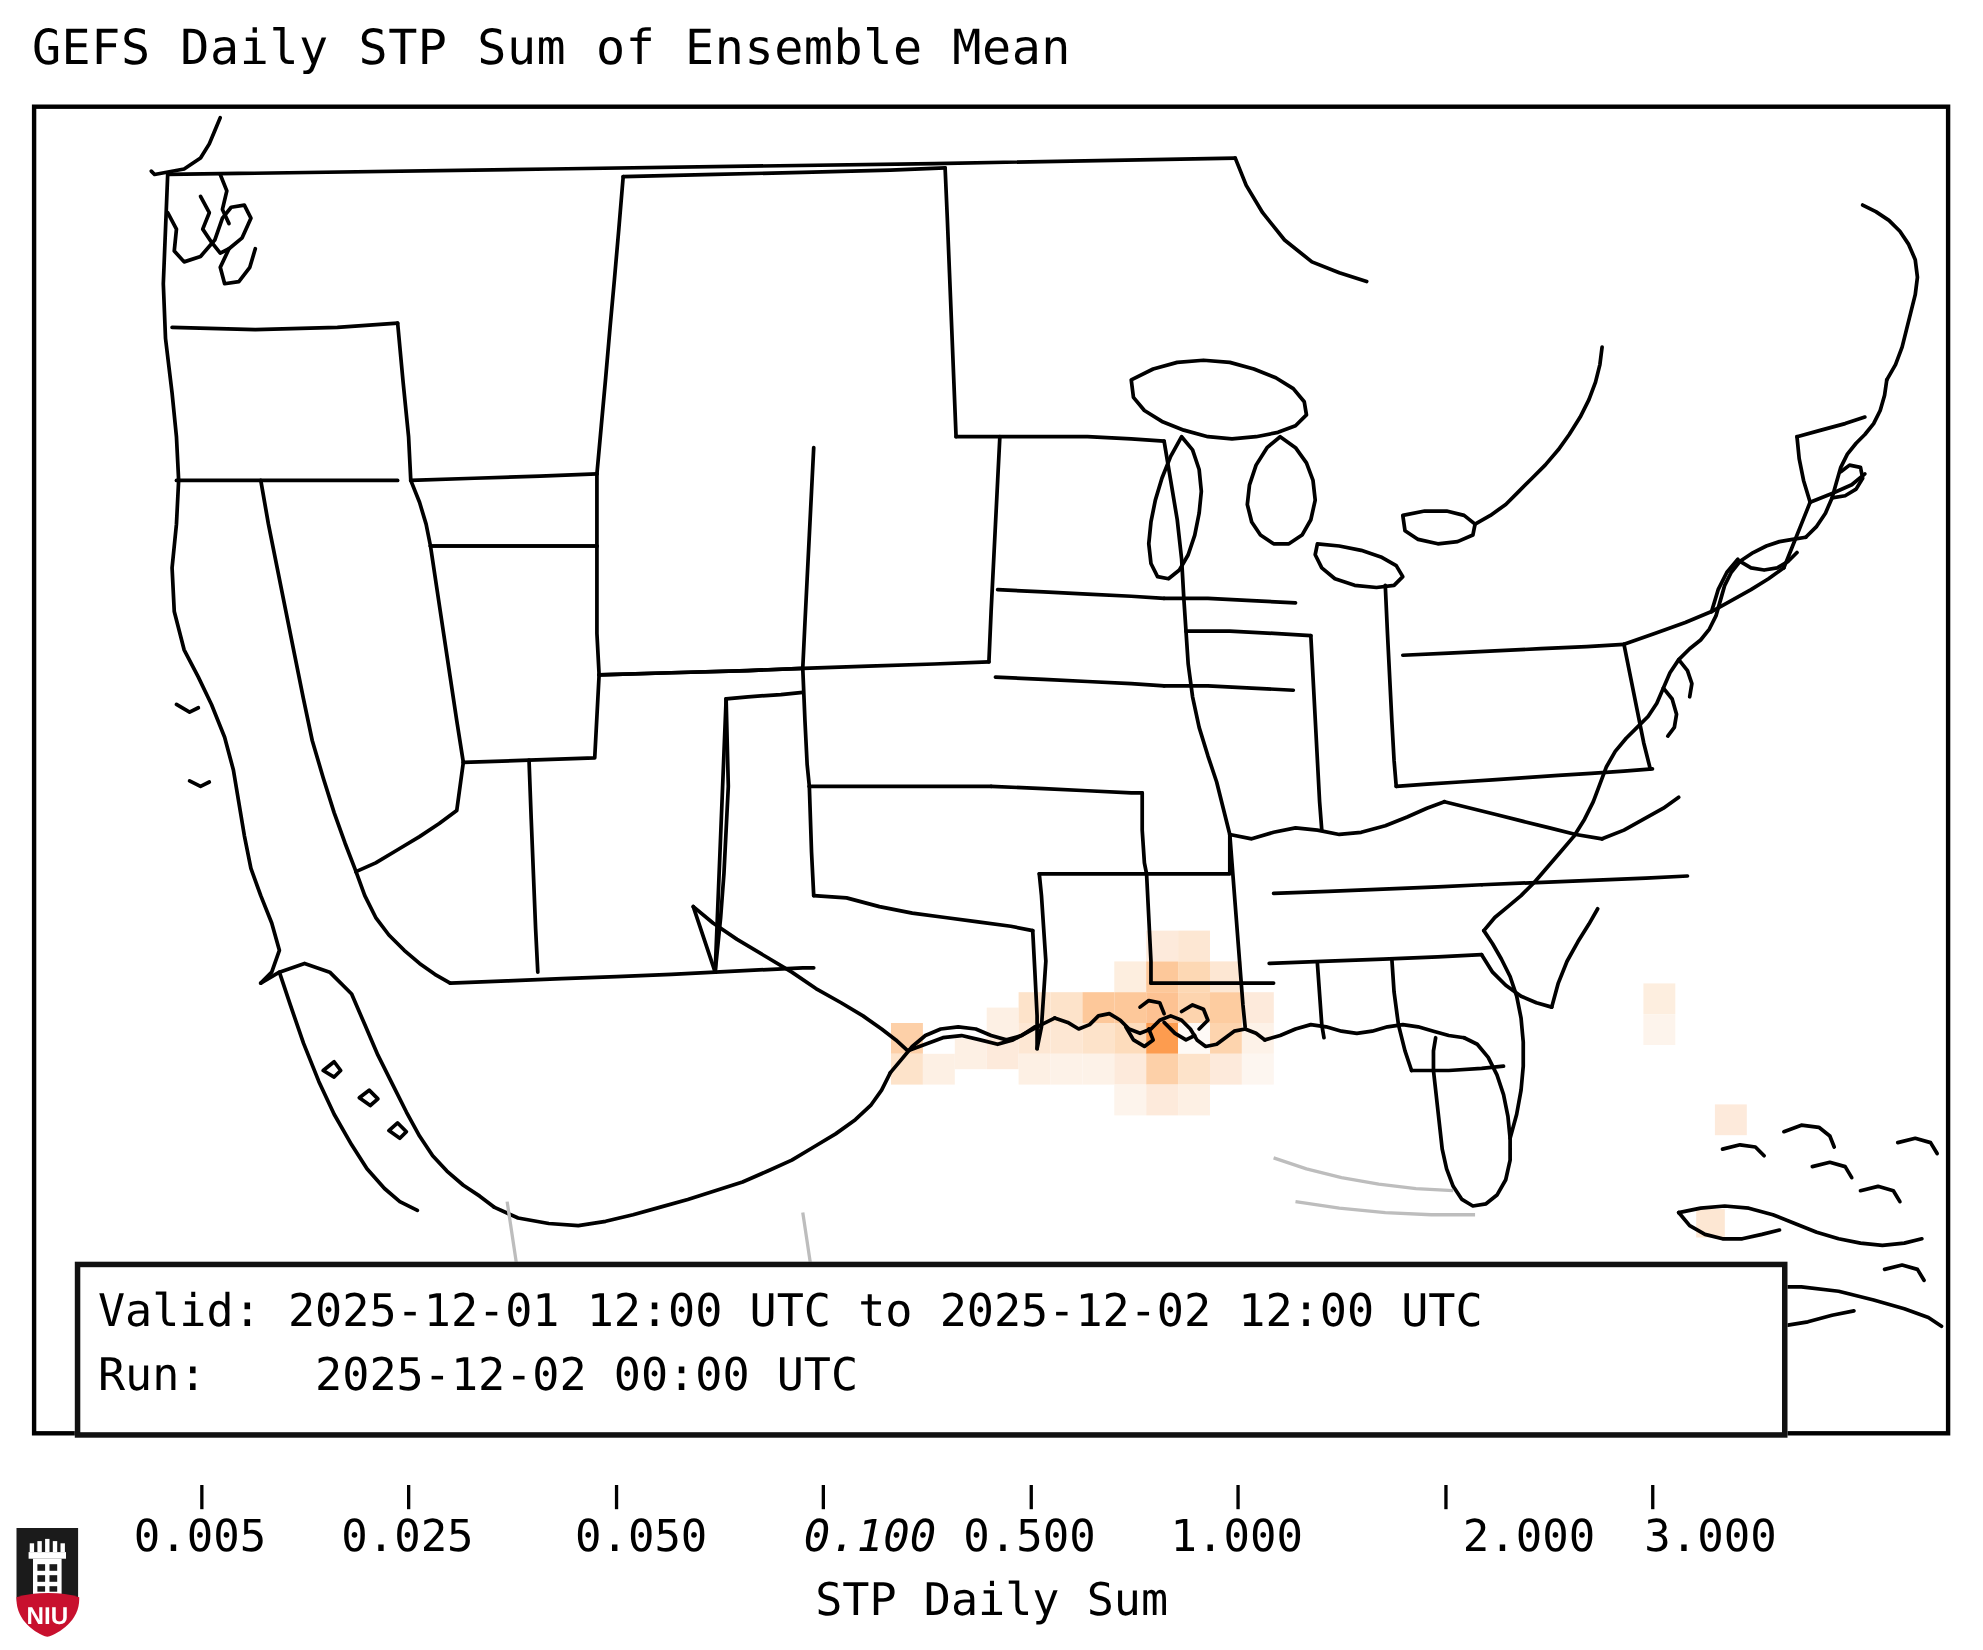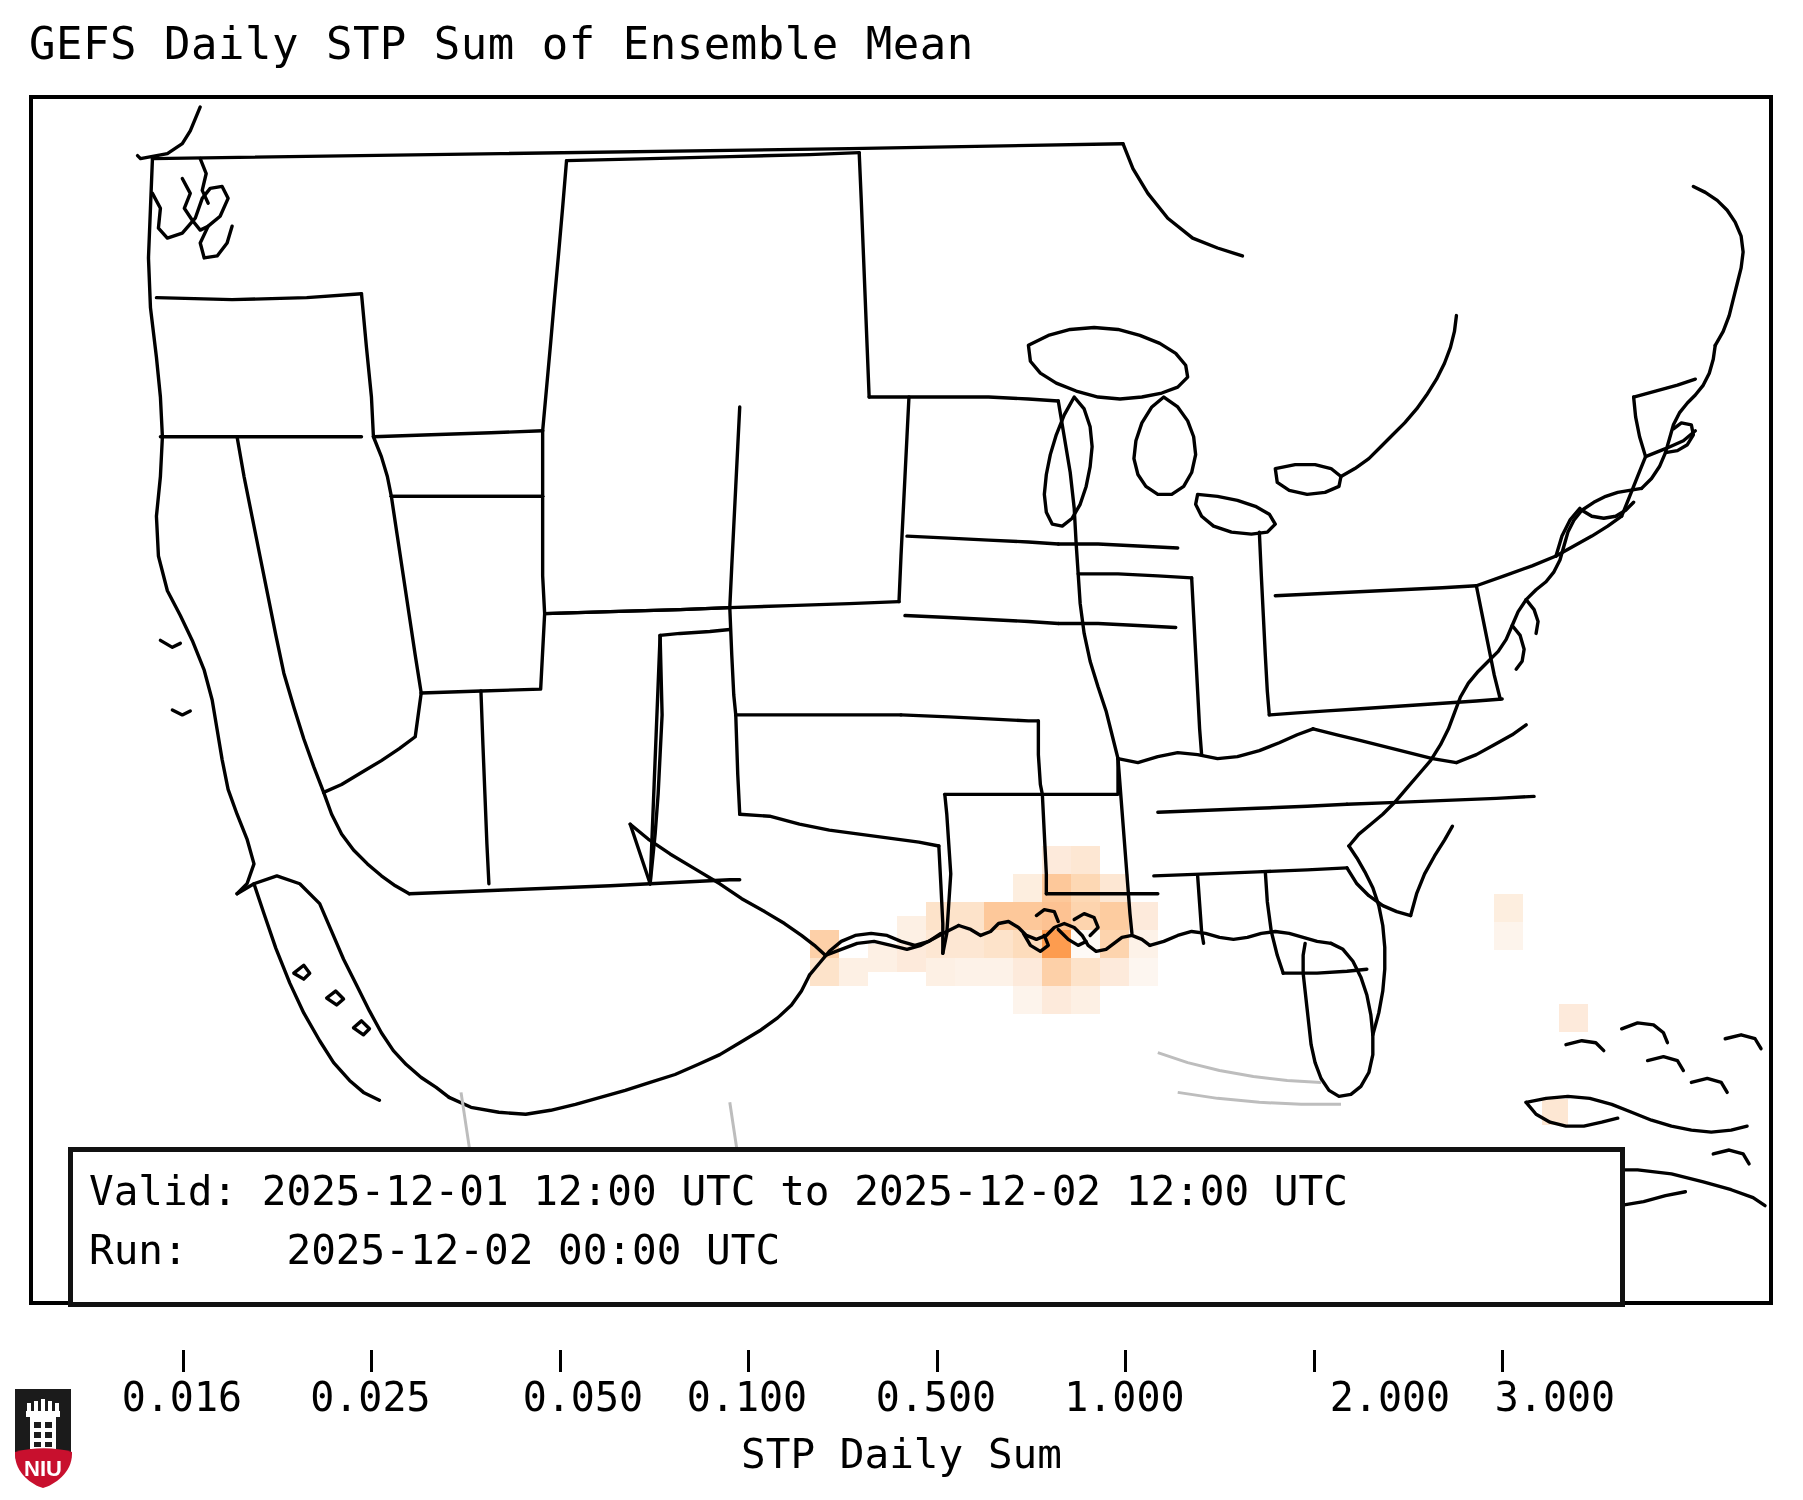--- a/index.html
+++ b/index.html
@@ -385,27 +385,27 @@
     <rect x="33" y="46" width="7" height="6"></rect>
     <rect x="22" y="56" width="7" height="5"></rect>
     <rect x="33" y="56" width="7" height="5"></rect>
   </g>
 
   <path d="M3,66 C20,61 44,61 60,66 V68 C60,87 42,99 31,102 C20,99 3,87 3,68 Z" fill="#c8102e"></path>
   <text x="31" y="90" text-anchor="middle" fill="#ffffff" font-family="Liberation Sans, sans-serif" font-size="22" font-weight="bold">NIU</text>
 </svg>
 
 <div class="cb-tick" style="left: 181.873px;"></div>
-<div class="cb-label" style="left: 181.873px;">0.016</div>
+<div class="cb-label" style="left: 181.873px;">0.005</div>
 <div class="cb-tick" style="left: 370.373px;"></div>
 <div class="cb-label" style="left: 370.373px;">0.025</div>
 <div class="cb-tick" style="left: 558.872px;"></div>
 <div class="cb-label" style="left: 558.872px; margin-left: 24px;">0.050</div>
 <div class="cb-tick" style="left: 747.372px;"></div>
-<div class="cb-label" style="left: 747px;">0.100</div>
+<div class="cb-label" style="left: 791px; font-style: italic;">0.100</div>
 <div class="cb-tick" style="left: 935.872px;"></div>
 <div class="cb-label" style="left: 935.872px;">0.500</div>
 <div class="cb-tick" style="left: 1124.37px;"></div>
 <div class="cb-label" style="left: 1124.37px;">1.000</div>
 <div class="cb-tick" style="left: 1312.87px;"></div>
 <div class="cb-label" style="left: 1390px;">2.000</div>
 <div class="cb-tick" style="left: 1501.37px;"></div>
 <div class="cb-label" style="left: 1555px; text-align: right;">3.000</div>
 
 </body></html>

